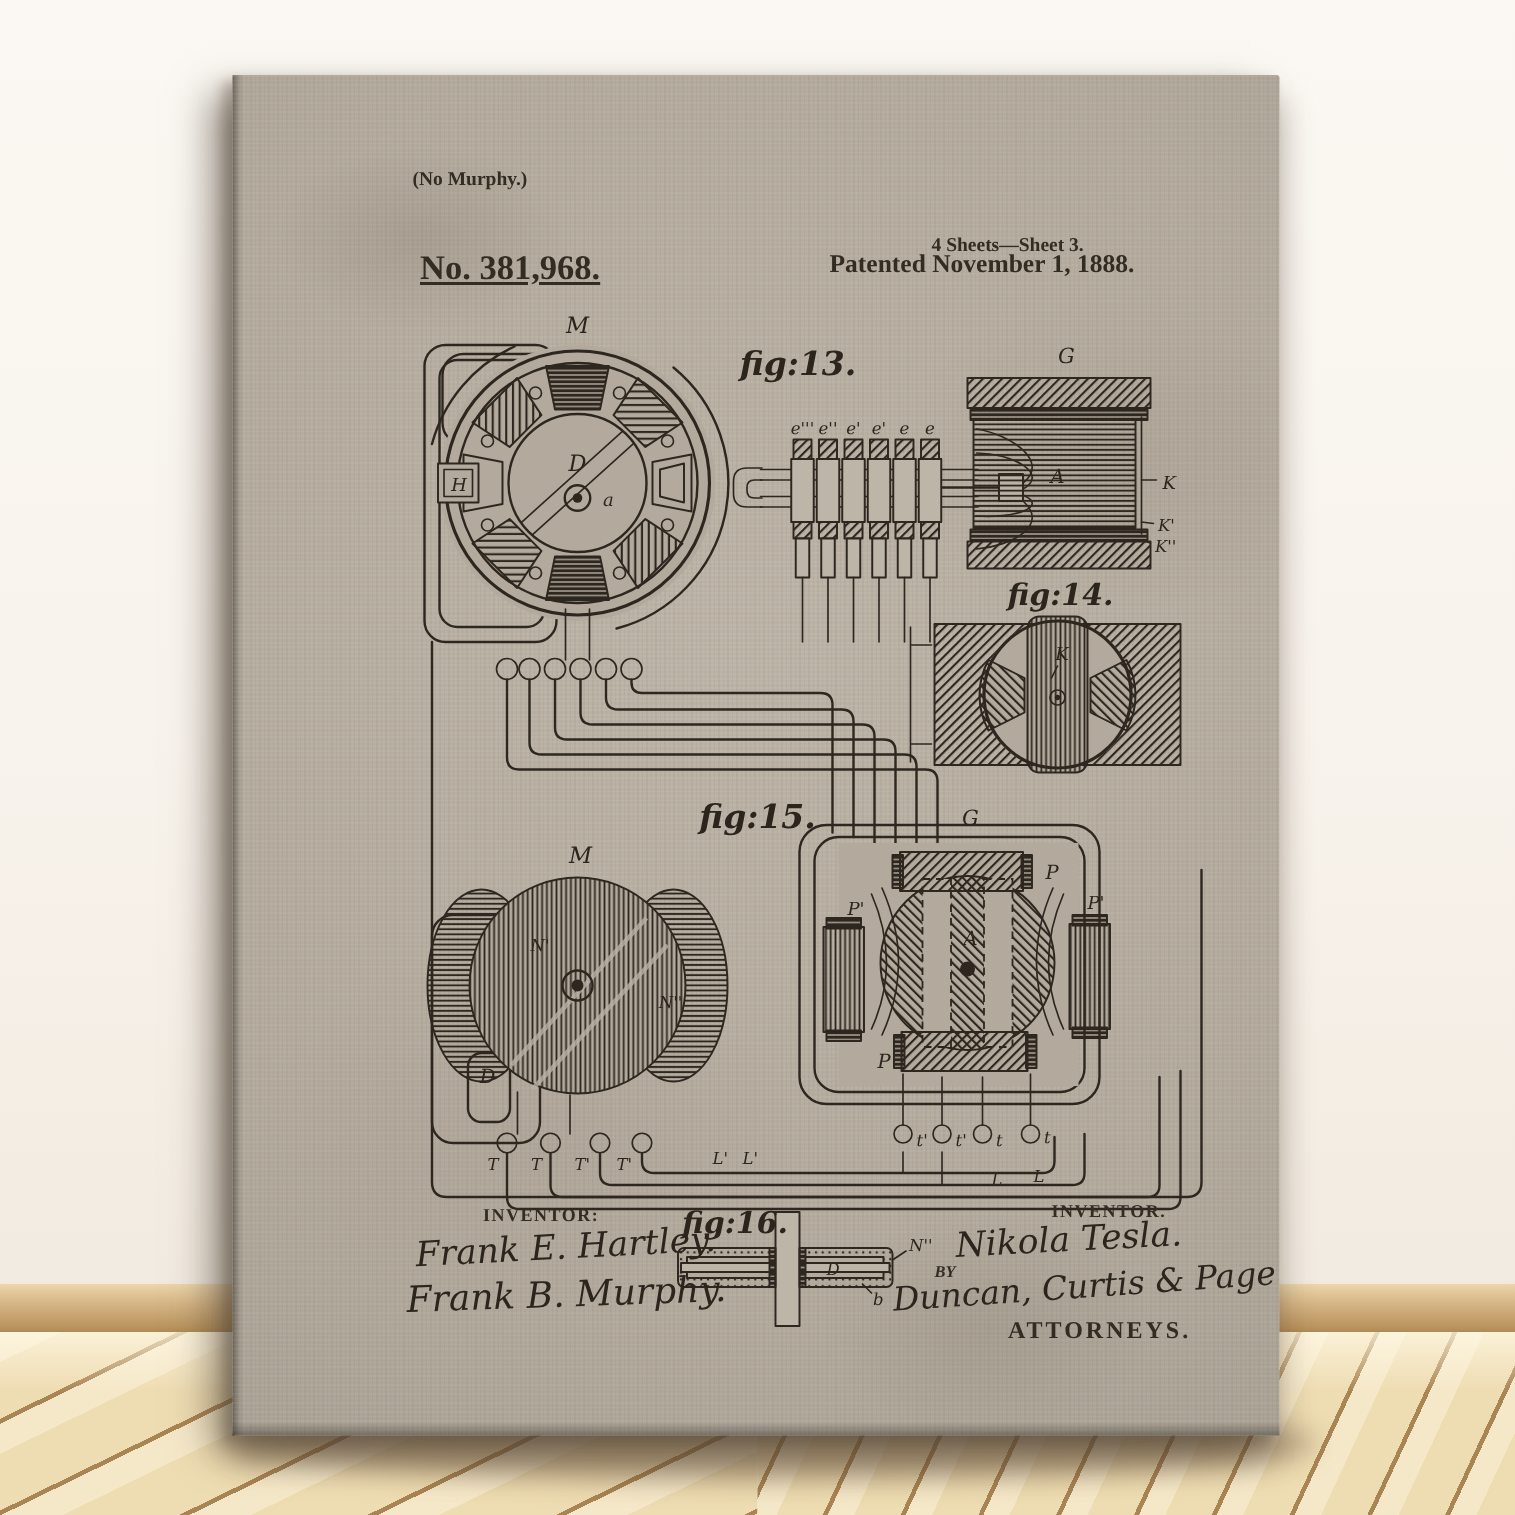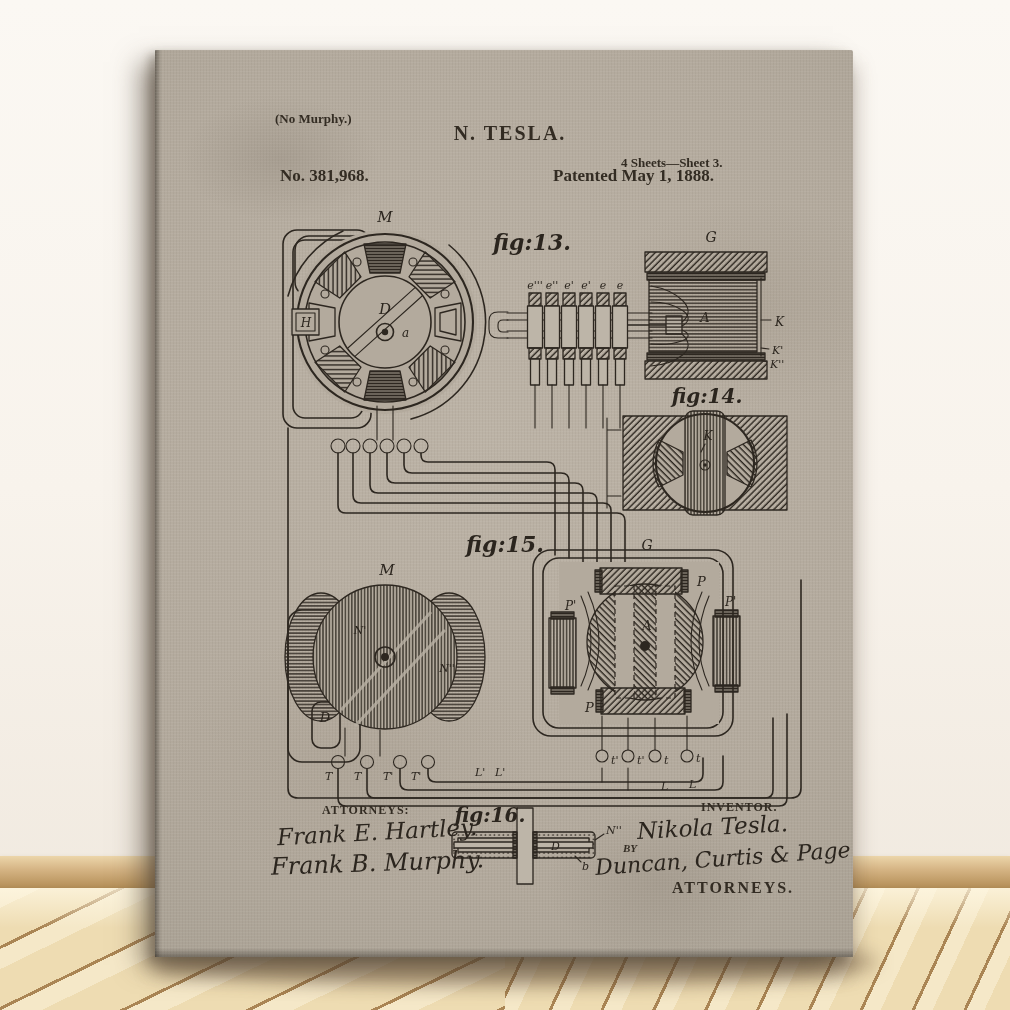--- a/index.html
+++ b/index.html
@@ -33,21 +33,21 @@
           radial-gradient(220px 150px at 85% 28%, rgba(120,108,92,.12), transparent 70%),
           radial-gradient(260px 180px at 28% 78%, rgba(125,112,95,.10), transparent 70%),
           radial-gradient(160px 110px at 72% 92%, rgba(96,86,74,.13), transparent 70%),
           repeating-linear-gradient(0deg, rgba(255,255,255,.05) 0 1px, rgba(0,0,0,0) 1px 3px),
           repeating-linear-gradient(90deg, rgba(70,60,50,.05) 0 1px, rgba(0,0,0,0) 1px 3px);}
   .ptxt{position:absolute;color:#332c23;white-space:nowrap;}
   .h-nomodel{left:120px;top:61px;font-weight:bold;font-size:13px;}
   .h-sheets{left:466px;top:61px;font-weight:bold;font-size:13px;margin-top:44px;}
   .h-name{left:6px;top:72px;width:698px;text-align:center;font-weight:bold;font-size:20px;letter-spacing:2px;}
   .h-title{left:6px;top:99px;width:698px;text-align:center;font-weight:bold;font-size:14px;letter-spacing:1px;}
-  .h-number{left:125px;top:116px;font-weight:bold;font-size:17px;}
+  .h-number{left:125px;top:116px;font-weight:bold;font-size:23px;text-decoration:underline;}
   .h-date{left:398px;top:116px;font-weight:bold;font-size:17px;}
   .sig{font-family:"DejaVu Serif",serif;font-style:italic;color:#2b251e;}
   .f-witnesses{left:167px;top:753px;font-weight:bold;font-size:12px;letter-spacing:1px;}
   .f-w1{left:122px;top:769px;font-size:23px;transform:rotate(-3deg);}
   .f-w2{left:116px;top:799px;font-size:24px;transform:rotate(-2deg);}
   .f-inventor{left:525px;top:750px;font-weight:bold;font-size:12px;letter-spacing:1px;margin-left:21px;}
   .f-inv-sig{left:482px;top:764px;font-size:23px;transform:rotate(-3deg);}
   .f-by{left:468px;top:792px;font-weight:bold;font-size:11px;font-style:italic;}
   .f-att-sig{left:440px;top:796px;font-size:22px;transform:rotate(-4deg);}
   .f-attorneys{left:517px;top:829px;font-weight:bold;font-size:16px;letter-spacing:2px;}
@@ -70,23 +70,22 @@
     <div class="floor-half floor-right"></div>
     <div class="floor-sheen"></div>
   </div>
   <div class="canvas-shadow"></div>
 
   <div class="poster">
     <div class="paper-texture"></div>
 
     <div class="ptxt h-nomodel">(No Murphy.)</div>
     <div class="ptxt h-sheets">4 Sheets—Sheet 3.</div>
-    <div class="ptxt h-name">N. TESLA.</div>
     <div class="ptxt h-number">No. 381,968.</div>
-    <div class="ptxt h-date">Patented May 1, 1888.</div>
+    <div class="ptxt h-date">Patented November 1, 1888.</div>
 
     <svg class="drawing" width="698" height="907" viewBox="0 0 698 907">
       <defs>
         <pattern id="ph45" patternUnits="userSpaceOnUse" width="4.5" height="4.5" patternTransform="rotate(45)">
           <line x1="2" y1="-1" x2="2" y2="5.5" stroke="#2d2720" stroke-width="1.4"></line>
         </pattern>
         <pattern id="ph135" patternUnits="userSpaceOnUse" width="4.5" height="4.5" patternTransform="rotate(-45)">
           <line x1="2" y1="-1" x2="2" y2="5.5" stroke="#2d2720" stroke-width="1.4"></line>
         </pattern>
         <pattern id="phoriz" patternUnits="userSpaceOnUse" width="4" height="3.4">
@@ -374,21 +373,21 @@
         <rect class="sh tn" x="378" y="782" width="4" height="26" fill="url(#pdark)"></rect>
         <line class="ln tn" x1="440" y1="790" x2="449" y2="784"></line>
         <line class="ln tn" x1="420" y1="806" x2="426" y2="812"></line>
         <text x="451" y="784" font-size="11">N''</text>
         <text x="396" y="800" font-size="11">D</text>
         <text x="427" y="820" font-size="11">b</text>
       </g>
       <text class="cap" x="335" y="772" font-size="20" text-anchor="middle">fig:16.</text>
     </svg>
 
-    <div class="ptxt f-witnesses">ATTORNEYS:</div>
+    <div class="ptxt f-witnesses">INVENTOR:</div>
     <div class="ptxt sig f-w1">Frank E. Hartley.</div>
     <div class="ptxt sig f-w2">Frank B. Murphy.</div>
     <div class="ptxt f-inventor">INVENTOR.</div>
     <div class="ptxt sig f-inv-sig">Nikola Tesla.</div>
     <div class="ptxt f-by">BY</div>
     <div class="ptxt sig f-att-sig">Duncan, Curtis &amp; Page</div>
     <div class="ptxt f-attorneys">ATTORNEYS.</div>
   </div>
 </div>
 

